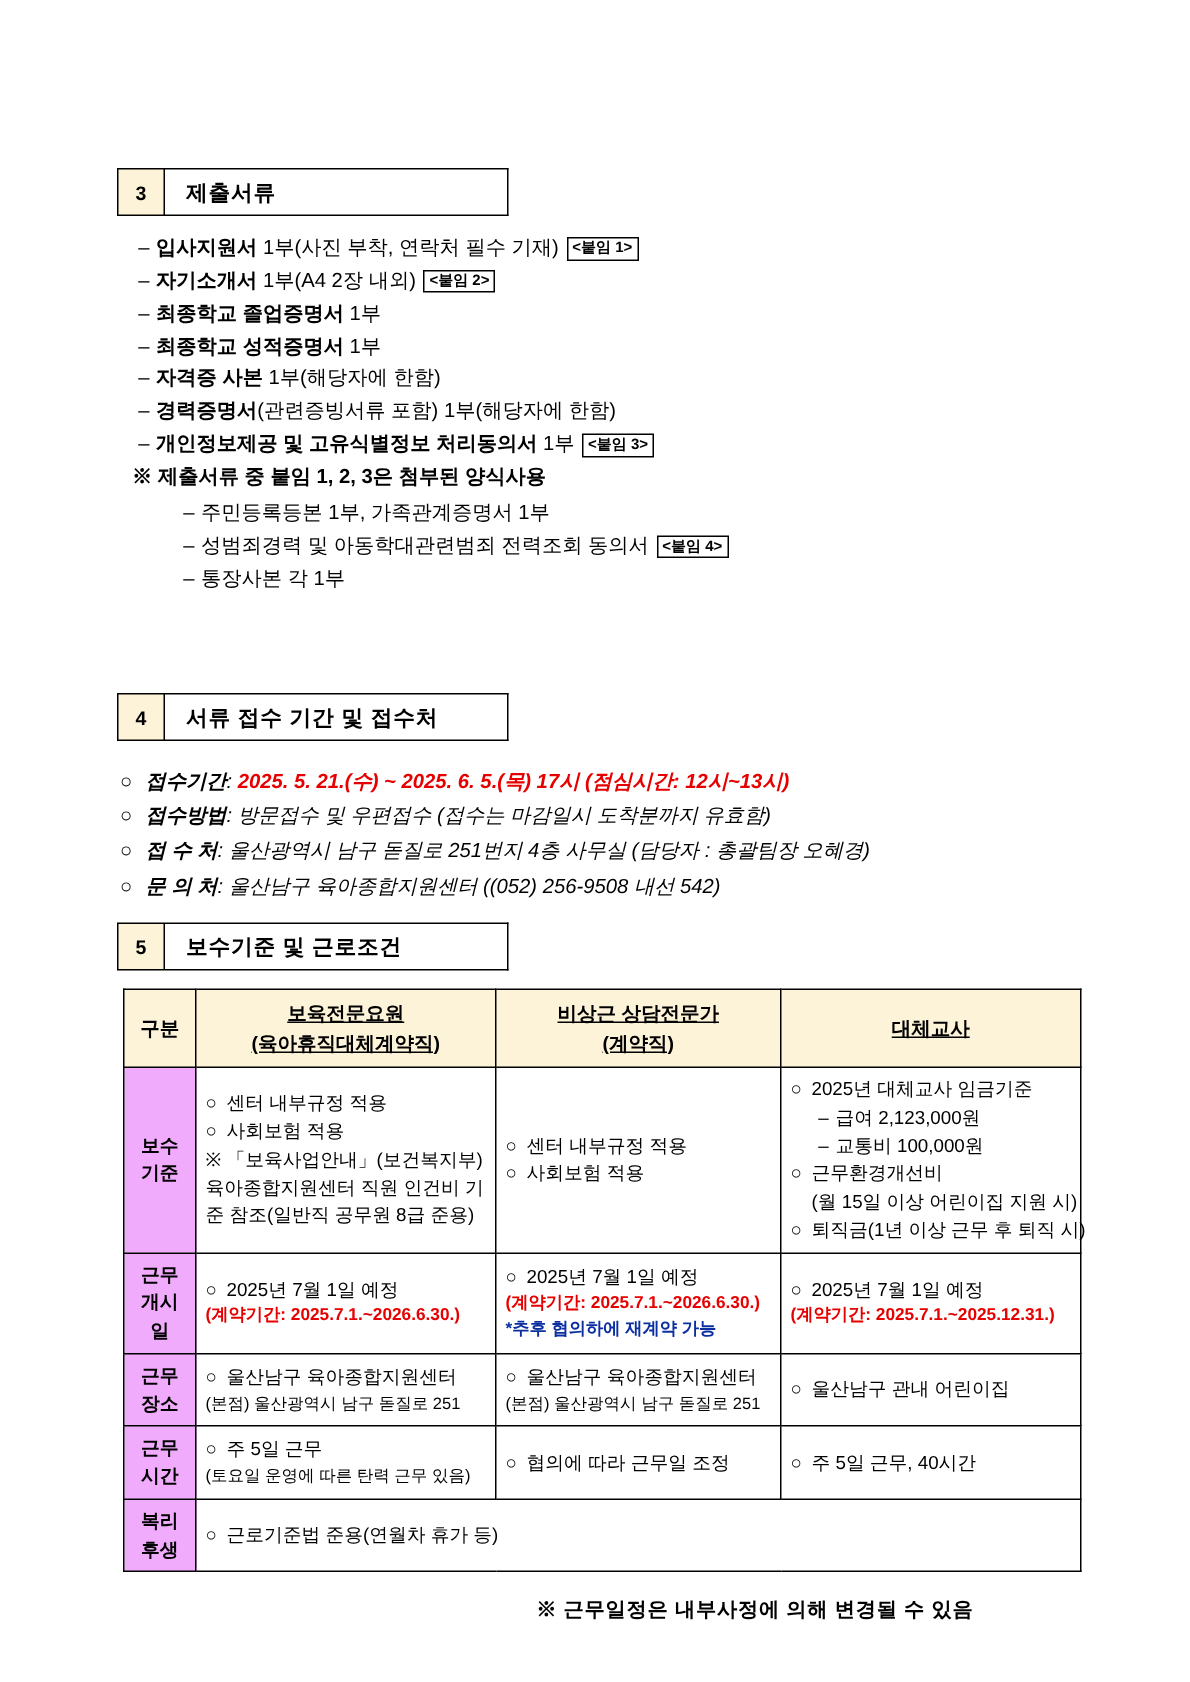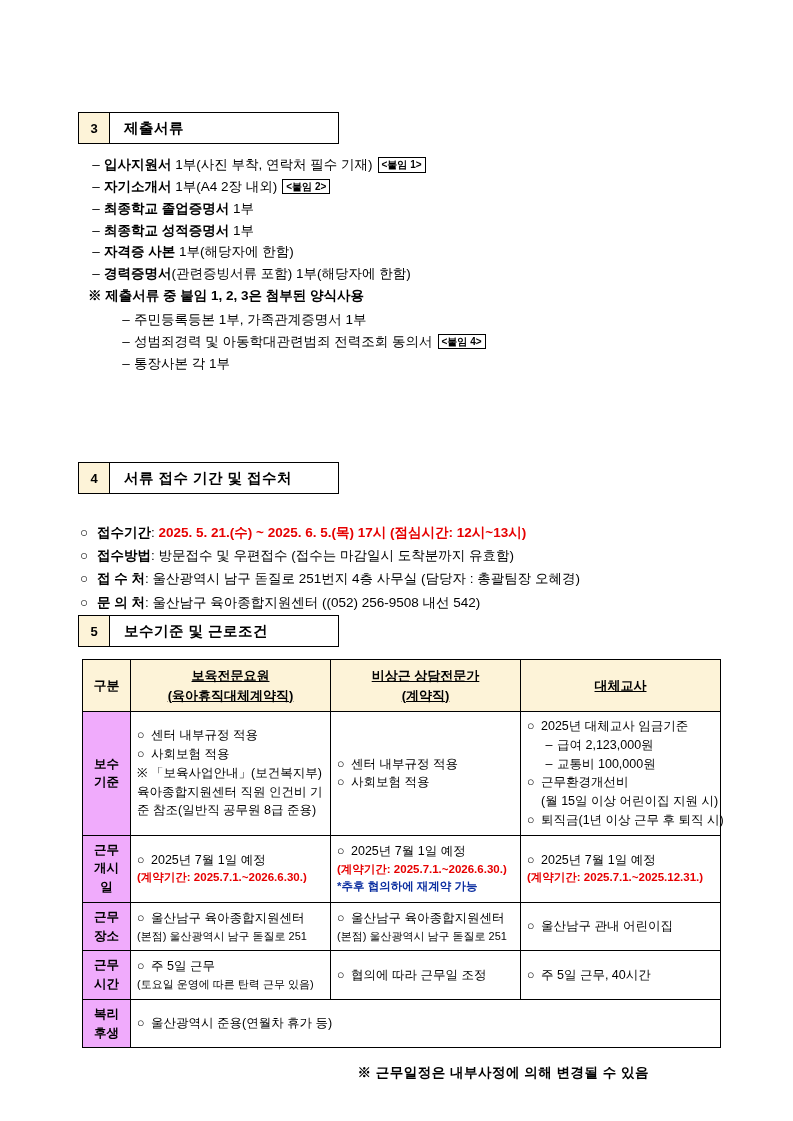--- a/index.html
+++ b/index.html
@@ -80,21 +80,21 @@
     position: relative;
     top: -1px;
     line-height: 1.35;
   }
 
   .lvl1 { margin-left: 88px; }
   .lvl2 { margin-left: 118px; }
   .redb { color: #e60000; font-weight: bold; }
 
   
-  .circ-list { margin-left: 80px; margin-top: 27px; }
+  .circ-list { margin-left: 80px; margin-top: 15px; font-style: italic; }
   .circ-li {
     font-size: 13.5px;
     line-height: 1.72;
     white-space: nowrap;
   }
   .circ-li .mk { display: inline-block; width: 17px; }
   .lbl { font-weight: bold; }
 
   
   table.cond {
@@ -169,20 +169,23 @@
         <span class="mk">–</span><span class="b">최종학교 졸업증명서</span><span> 1부</span>
       </li>
       <li class="li">
         <span class="mk">–</span><span class="b">최종학교 성적증명서</span><span> 1부</span>
       </li>
       <li class="li">
         <span class="mk">–</span><span class="b">자격증 사본</span><span> 1부(해당자에 한함)</span>
       </li>
       <li class="li">
         <span class="mk">–</span><span class="b">경력증명서</span><span>(관련증빙서류 포함) 1부(해당자에 한함)</span>
+      </li>
+      <li class="li">
+        <span class="mk">–</span><span class="b">개인정보제공 및 고유식별정보 처리동의서</span><span> 1부</span><span class="attach">&lt;붙임 3&gt;</span>
       </li>
       <li class="li b">※ 제출서류 중 붙임 1, 2, 3은 첨부된 양식사용</li>
     </ul>
 
     <ul class="list lvl2" style="margin-top:2px;">
       <li class="li">
         <span class="mk">–</span><span>주민등록등본 1부, 가족관계증명서 1부</span>
       </li>
       <li class="li">
         <span class="mk">–</span><span>성범죄경력 및 아동학대관련범죄 전력조회 동의서</span><span class="attach">&lt;붙임 4&gt;</span>
@@ -329,21 +332,21 @@
             <div class="cell-line"><span class="ci">○</span><span>주 5일 근무, 40시간</span></div>
           </td>
         </tr>
 
         <tr>
           <td class="col-label">
             <div>복리</div>
             <div>후생</div>
           </td>
           <td colspan="3">
-            <div class="cell-line"><span class="ci">○</span><span>울산광역시 준용(연월차 휴가 등)</span></div>
+            <div class="cell-line"><span class="ci">○</span><span>근로기준법 준용(연월차 휴가 등)</span></div>
           </td>
         </tr>
       </tbody>
     </table>
 
     <div class="footnote">※ 근무일정은 내부사정에 의해 변경될 수 있음</div>
   </div>
 
 </div>
 

